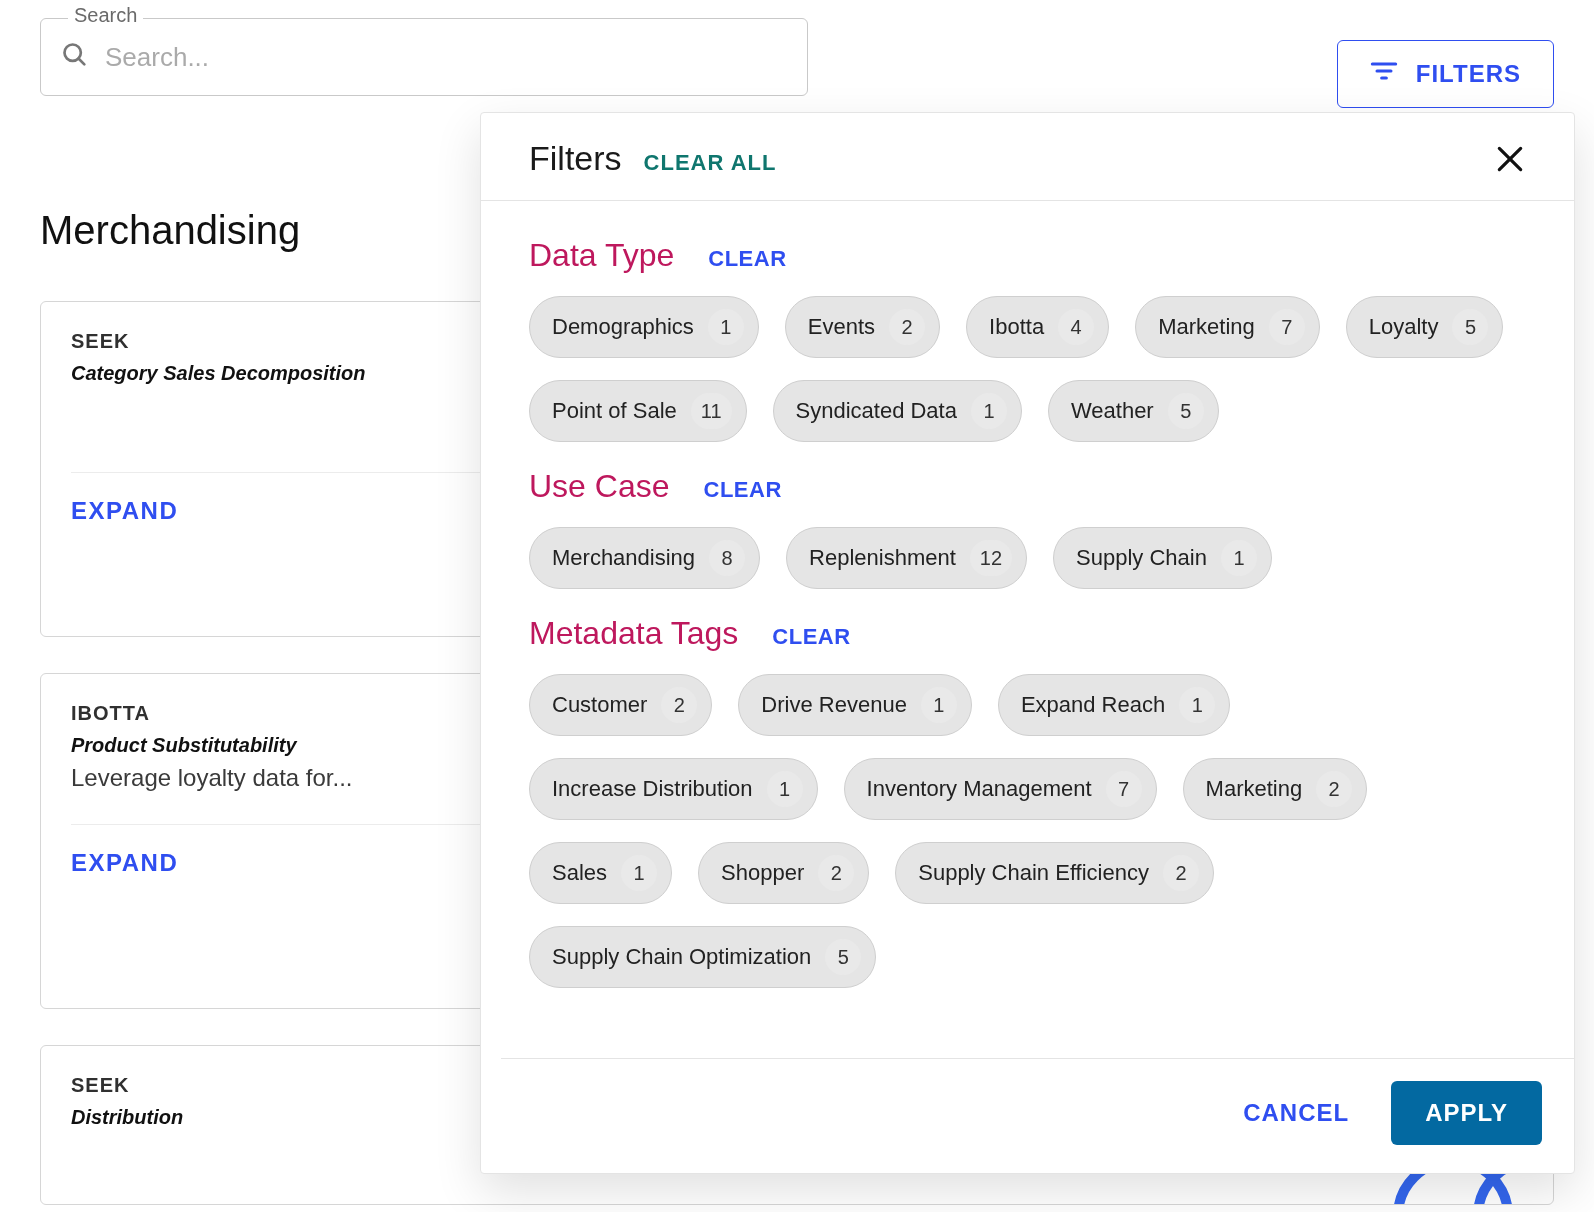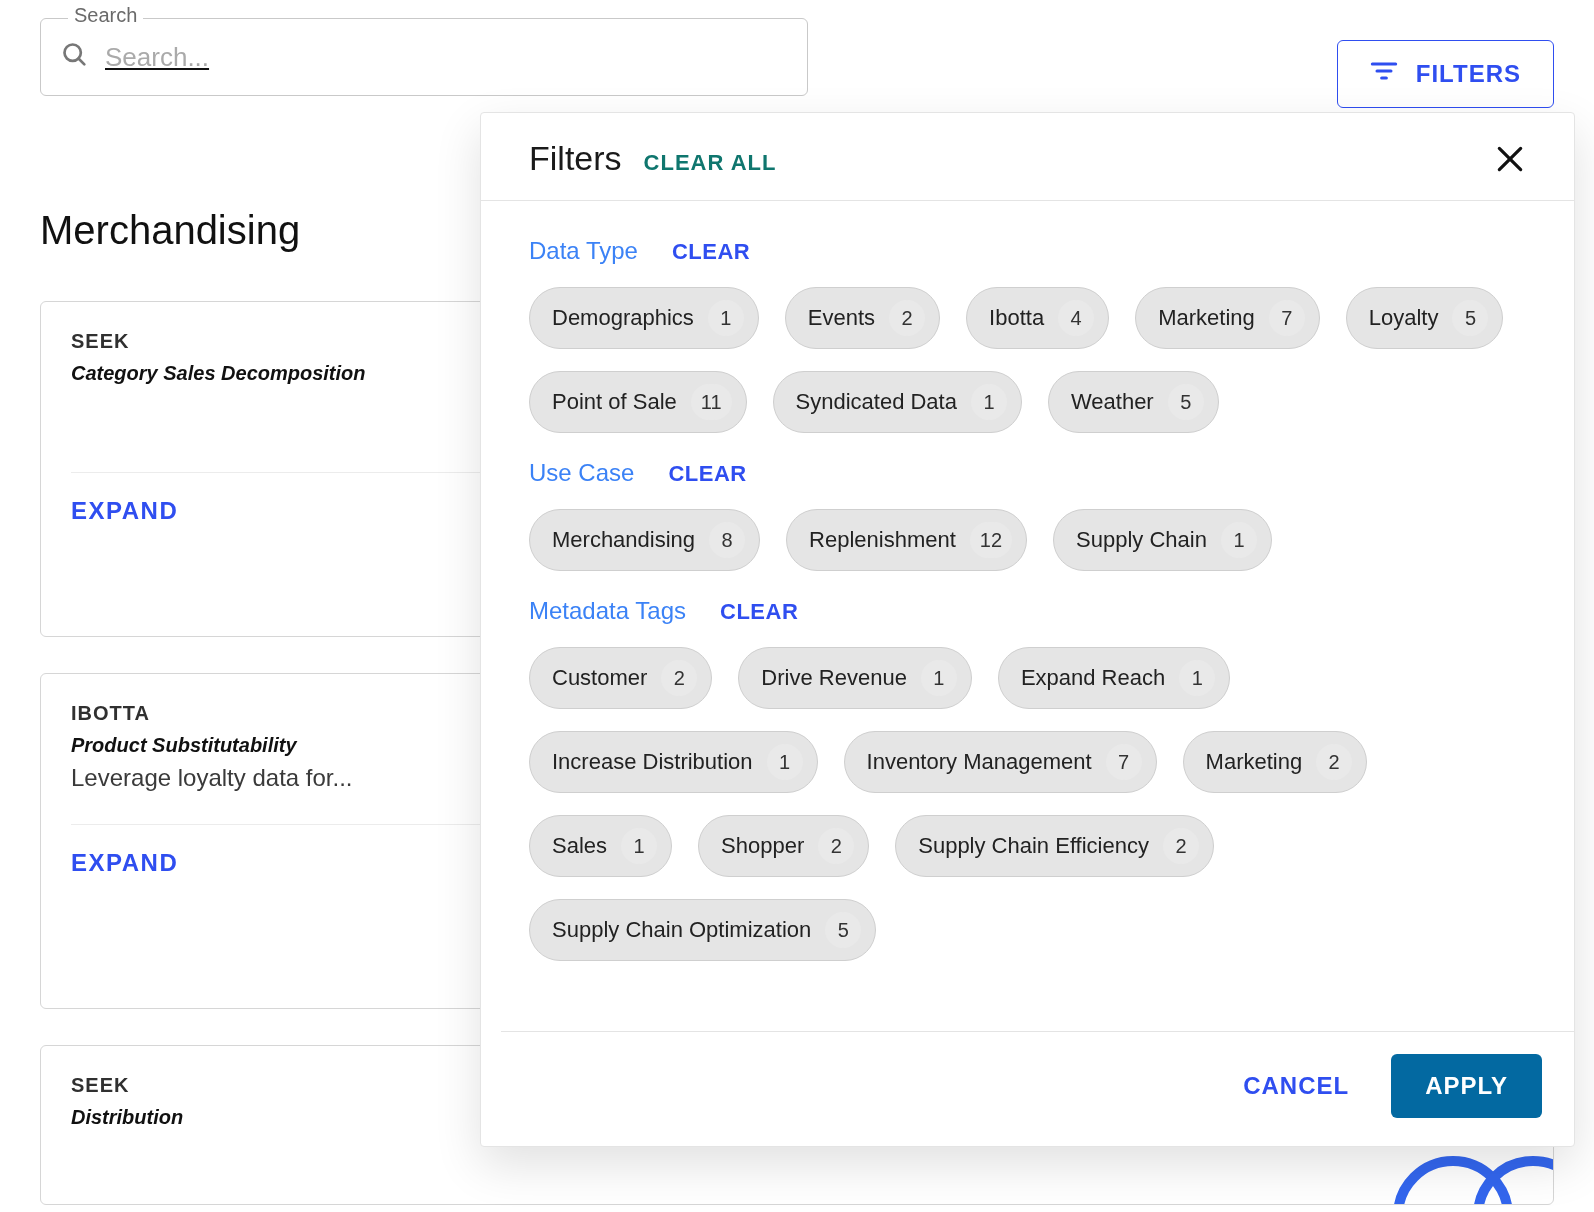--- a/index.html
+++ b/index.html
@@ -48,21 +48,20 @@
       height: 78px;
       padding: 0 20px;
       gap: 16px;
     }
     .search-field input {
       border: none;
       outline: none;
       font-size: 26px;
       color: #111;
       width: 100%;
-      text-decoration: underline;
     }
     .search-field input::placeholder {
       color: #aaaaaa;
     }
 
     .filters-button {
       margin-top: 40px;
       display: flex;
       align-items: center;
       gap: 18px;
@@ -179,22 +178,22 @@
     .filter-group {
       margin-bottom: 26px;
     }
     .group-header {
       display: flex;
       align-items: baseline;
       gap: 34px;
       margin-bottom: 22px;
     }
     .group-title {
-      font-size: 24px;
-      color: #3b82f6;
+      font-size: 32px;
+      color: #be185d;
     }
     .group-clear {
       font-size: 22px;
       font-weight: 600;
       letter-spacing: 0.5px;
       color: #2f4ef0;
       cursor: pointer;
     }
     .chip-row {
       display: flex;

